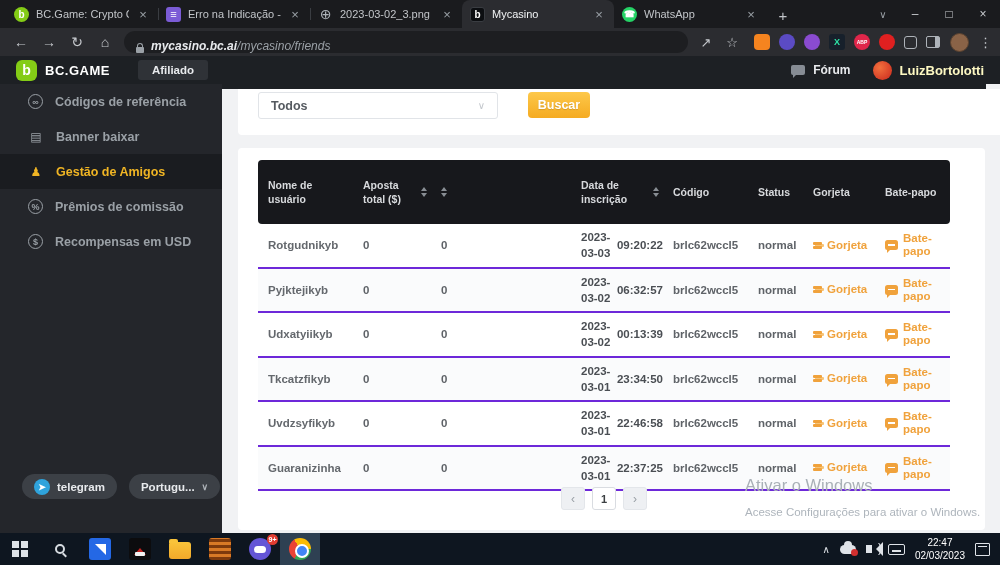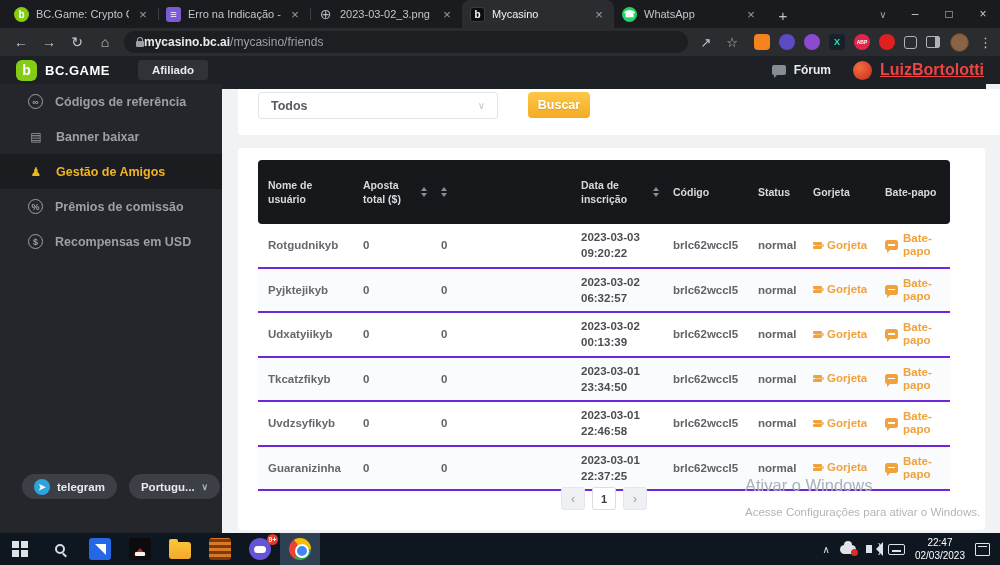--- a/index.html
+++ b/index.html
@@ -31,21 +31,21 @@
   .winctl span { width:34px; height:28px; display:flex; align-items:center; justify-content:center;
     color:#c9ccd0; font-size:12px; }
   .winctl .tabsearch { width:30px; font-size:10px; color:#9aa0a6; }
 
   
   .toolbar { position:absolute; left:0; top:28px; width:1000px; height:28px; background:#2b2c30;
     display:flex; align-items:center; padding:0 8px; gap:2px; }
   .navbtn { width:26px; height:24px; display:flex; align-items:center; justify-content:center;
     color:#c6c9cd; font-size:14px; border-radius:50%; flex:none; }
   .addrbar { height:22px; flex:1; max-width:580px; background:#1d1e21; border-radius:11px;
-    display:flex; align-items:center; gap:0; padding:0 12px; margin:0 4px; }
+    display:flex; align-items:flex-end; gap:7px; padding:0 12px; margin:0 4px;font-style:italic; }
   .lock-icon { width:8px; height:6px; background:#9aa0a6; border-radius:1px; position:relative; flex:none; margin-top:3px; }
   .lock-icon::before { content:""; position:absolute; left:1px; top:-4px; width:4px; height:4px;
     border:1.5px solid #9aa0a6; border-bottom:none; border-radius:3px 3px 0 0; }
   .url { font-size:12px; color:#e8eaed; font-weight:bold; white-space:nowrap; }
   .url .path { color:#9aa0a6; font-weight:normal; }
   .toolicon { width:24px; height:24px; display:flex; align-items:center; justify-content:center;
     color:#c6c9cd; font-size:13px; flex:none; }
   .extrow { display:flex; align-items:center; gap:9px; margin-left:8px; }
   .ext { width:16px; height:16px; border-radius:50%; display:flex; align-items:center; justify-content:center;
     color:#fff; font-size:6px; font-weight:bold; flex:none; }
@@ -70,21 +70,21 @@
     font-size:14px; display:flex; align-items:center; justify-content:center; }
   .brand { color:#fff; font-weight:bold; font-size:13px; letter-spacing:.5px; margin-left:8px; }
   .afiliado { margin-left:28px; background:#2f3237; color:#e8eaed; font-size:11.5px; font-weight:bold;
     padding:4px 14px; border-radius:3px; border:none; font-family:inherit; }
   .hdr-right { margin-left:auto; display:flex; align-items:center; gap:8px; }
   .forum-icon { width:14px; height:10px; background:#868c94; border-radius:2px; position:relative; }
   .forum-icon::after { content:""; position:absolute; left:2px; bottom:-3px; border:3px solid transparent;
     border-top-color:#868c94; border-left-color:#868c94; }
   .forum-label { color:#e8eaed; font-size:12px; font-weight:bold; margin-right:14px; }
   .user-avatar { width:19px; height:19px; border-radius:50%; background:radial-gradient(circle at 35% 35%, #f2703d, #c9271d); }
-  .username { color:#ef4444; font-size:16px; font-weight:bold;text-decoration:underline; }
+  .username { color:#fef9c3; font-size:13px; font-weight:bold; }
 
   
   .body { position:absolute; left:0; top:84px; width:1000px; height:449px; }
   .sidebar { position:absolute; left:0; top:0; width:222px; height:449px; background:#24262b; }
   .side-item { height:35px; display:flex; align-items:center; gap:12px; padding-left:28px;
     color:#9aa0a6; font-size:12.5px; font-weight:bold; cursor:default; }
   .side-item.active { background:#1a1c20; color:#f0b524; }
   .side-icon { width:16px; height:16px; display:flex; align-items:center; justify-content:center;
     font-size:12px; flex:none; font-weight:normal; }
   .side-icon.circled { border:1.4px solid currentColor; border-radius:50%; font-size:9px; font-weight:bold;
@@ -118,21 +118,21 @@
     font-weight:bold; line-height:1.35; }
   .th .sort { display:none; flex-direction:column; gap:2px; flex:none; }
   .th.sortable .sort { display:flex; }
   .sort i { width:0; height:0; border-left:3.5px solid transparent; border-right:3.5px solid transparent; display:block; }
   .sort .up { border-bottom:4px solid #888d93; }
   .sort .dn { border-top:4px solid #888d93; }
   .tr { height:44.5px; border-bottom:2px solid #6d28d9; }
   .tr:nth-child(even){ background:#fafbfc; }
   .td { display:flex; align-items:center; padding-left:10px; font-size:11.5px; color:#5f6368; font-weight:bold; }
   .td.name { color:#64686d; }
-  .td.date { flex-direction:column; align-items:flex-start; justify-content:center; color:#4a4e53; line-height:1.4; }
+  .td.date { flex-direction:row; align-items:center; justify-content:center; color:#4a4e53; line-height:1.4; }
   .td.code { font-weight:bold; color:#606principal; }
   .td a { display:flex; align-items:center; gap:5px; color:#f0a23c; font-weight:bold; cursor:pointer; line-height:1.15; }
   .coin-icon { width:9px; height:3px; background:#f0a23c; border-radius:1px;
     box-shadow:0 -4px 0 #f0a23c, 2px -2px 0 #f7c477; flex:none; margin-top:4px; }
   .chat-icon { width:13px; height:10px; background:#f0a23c; border-radius:2.5px; position:relative; flex:none; }
   .chat-icon::before { content:""; position:absolute; left:3px; top:4px; width:7px; height:1.5px; background:#fff; }
   .chat-icon::after { content:""; position:absolute; left:2px; bottom:-3px; border:3px solid transparent;
     border-top-color:#f0a23c; border-left-color:#f0a23c; }
   .chat-text { width:36px; }
 

